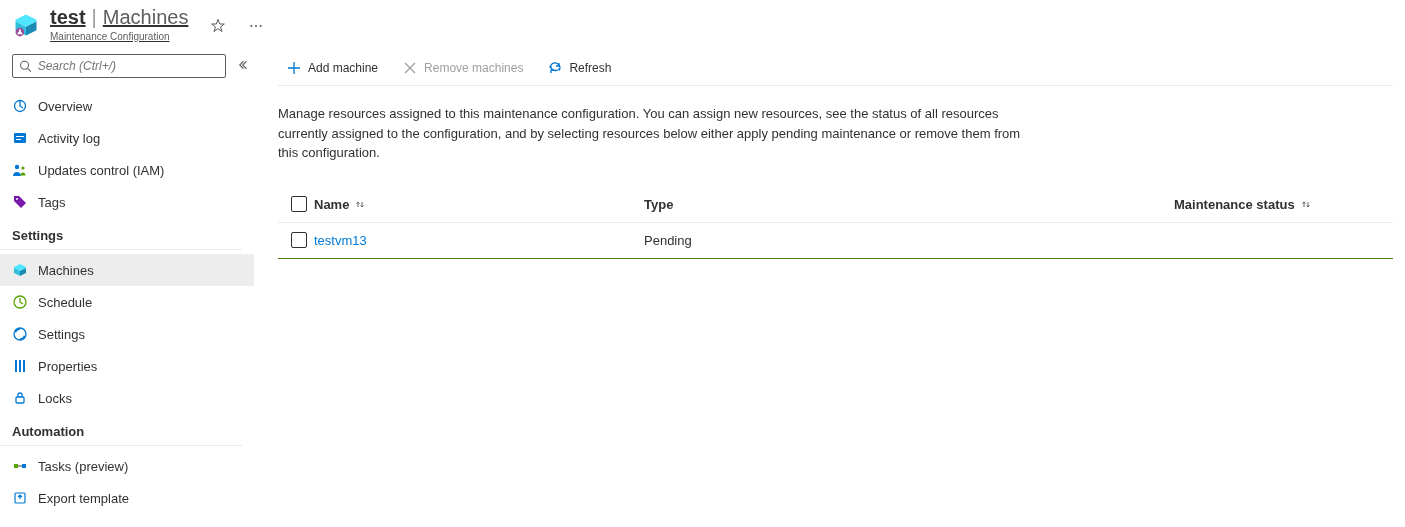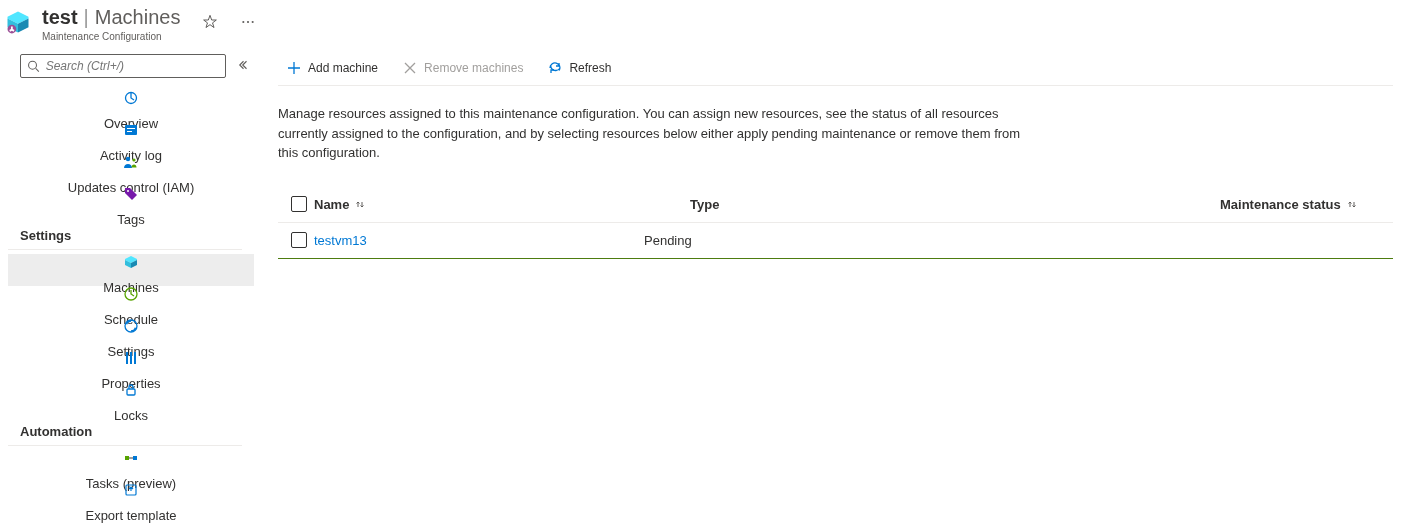--- a/index.html
+++ b/index.html
@@ -1,64 +1,64 @@
 <!DOCTYPE html>
 <html><head>
 <meta charset="utf-8">
 <style>
   * { box-sizing: border-box; margin: 0; padding: 0; }
   html, body { height: 100%; font-family: "Segoe UI", Arial, sans-serif; font-size: 13px; color: #323130; background: #fff; }
   .page { display: flex; flex-direction: column; width: 1405px; }
 
   
-  .header { display: flex; align-items: flex-start; padding: 6px 10px 0 4px; }
+  .header { display: flex; align-items: center; padding: 6px 10px 0 12px; text-decoration: underline; }
   .hdr-icon { width: 28px; height: 28px; margin-top: 2px; flex-shrink: 0; }
   .hdr-text { margin-left: 10px; display: flex; flex-direction: column; }
   .hdr-title-row { display: flex; align-items: baseline; gap: 4px; }
   .hdr-title { font-size: 20px; font-weight: 600; color: #323130; }
   .hdr-sep { font-size: 20px; font-weight: 300; color: #999; margin: 0 2px; }
   .hdr-sub { font-size: 20px; font-weight: 400; color: #605e5c; }
   .hdr-desc { font-size: 10px; color: #605e5c; margin-top: 2px; }
   .hdr-actions { display: flex; align-items: center; gap: 14px; margin-left: 18px; margin-top: 4px; }
   .hdr-btn { background: none; border: none; cursor: pointer; padding: 4px; color: #605e5c; display: flex; align-items: center; }
   .hdr-btn svg { width: 16px; height: 16px; }
 
   
   .body { display: flex; flex: 1; padding: 4px 0 0 0; }
 
   
-  .sidebar { width: 254px; flex-shrink: 0; padding: 0 0 0 8px; }
+  .sidebar { width: 254px; flex-shrink: 0; padding: 0 0 0 0; }
   .search-row { display: flex; align-items: center; margin: 8px 6px 12px 12px; }
   .search-box { flex: 1; display: flex; align-items: center; border: 1px solid #605e5c; border-radius: 2px; height: 24px; padding: 0 6px; }
   .search-box svg { width: 14px; height: 14px; stroke: #605e5c; margin-right: 6px; }
   .search-box input { border: none; outline: none; font-size: 12px; width: 100%; font-style: italic; color: #605e5c; background: transparent; }
   .collapse { margin-left: 10px; cursor: pointer; color: #605e5c; }
   .collapse svg { width: 12px; height: 12px; }
 
-  .nav-item { display: flex; align-items: center; height: 32px; padding: 0 12px; cursor: pointer; gap: 10px; color: #323130; flex-direction: column; }
+  .nav-item { display: flex; align-items: center; height: 32px; padding: 0 12px; cursor: pointer; gap: 10px; color: #323130; }
   .nav-item.selected { background: #ededed; }
   .nav-ic { width: 16px; height: 16px; flex-shrink: 0; display: inline-flex; align-items: center; justify-content: center; }
   .nav-label { font-size: 13px; }
   .nav-group { font-size: 13px; font-weight: 600; padding: 10px 12px 6px; border-bottom: 1px solid #edebe9; margin: 0 12px 4px 0; }
 
   
   .main { flex: 1; padding: 4px 12px 0 24px; min-width: 0; }
   .toolbar { display: flex; align-items: center; gap: 8px; height: 36px; border-bottom: 1px solid #edebe9; }
   .tool-btn { display: flex; align-items: center; gap: 6px; background: none; border: none; height: 32px; padding: 0 8px; cursor: pointer; font-size: 12px; color: #323130; }
   .tool-btn.disabled { color: #a19f9d; cursor: default; }
   .tool-btn svg { width: 16px; height: 16px; }
 
   .desc { margin: 18px 0 24px 0; max-width: 760px; font-size: 13px; color: #323130; line-height: 1.5; }
 
   .table { width: 100%; }
   .thead { display: flex; align-items: center; height: 36px; border-bottom: 1px solid #edebe9; font-weight: 600; font-size: 13px; }
   .trow { display: flex; align-items: center; height: 36px; border-bottom: 1px solid #4d7c0f; font-size: 13px; }
   .col-check { width: 36px; display: flex; align-items: center; justify-content: center; padding-left: 6px; }
   .col-name { flex: 0 0 330px; display: flex; align-items: center; gap: 6px; }
-  .col-type { flex: 0 0 530px; display: flex; align-items: center; gap: 6px; margin-left: 46px; }
+  .col-type { flex: 0 0 530px; display: flex; align-items: center; gap: 6px; }
   .col-status { flex: 1; display: flex; align-items: center; gap: 6px; }
   .sort-ic { color: #605e5c; display: inline-flex; }
   .sort-ic svg { width: 10px; height: 10px; }
   .chk { width: 16px; height: 16px; border: 1px solid #323130; border-radius: 2px; background: #fff; cursor: pointer; }
   .link { color: #0078d4; cursor: pointer; }
   .vm-ic { width: 16px; height: 16px; }
 </style>
 </head>
 <body>
 

